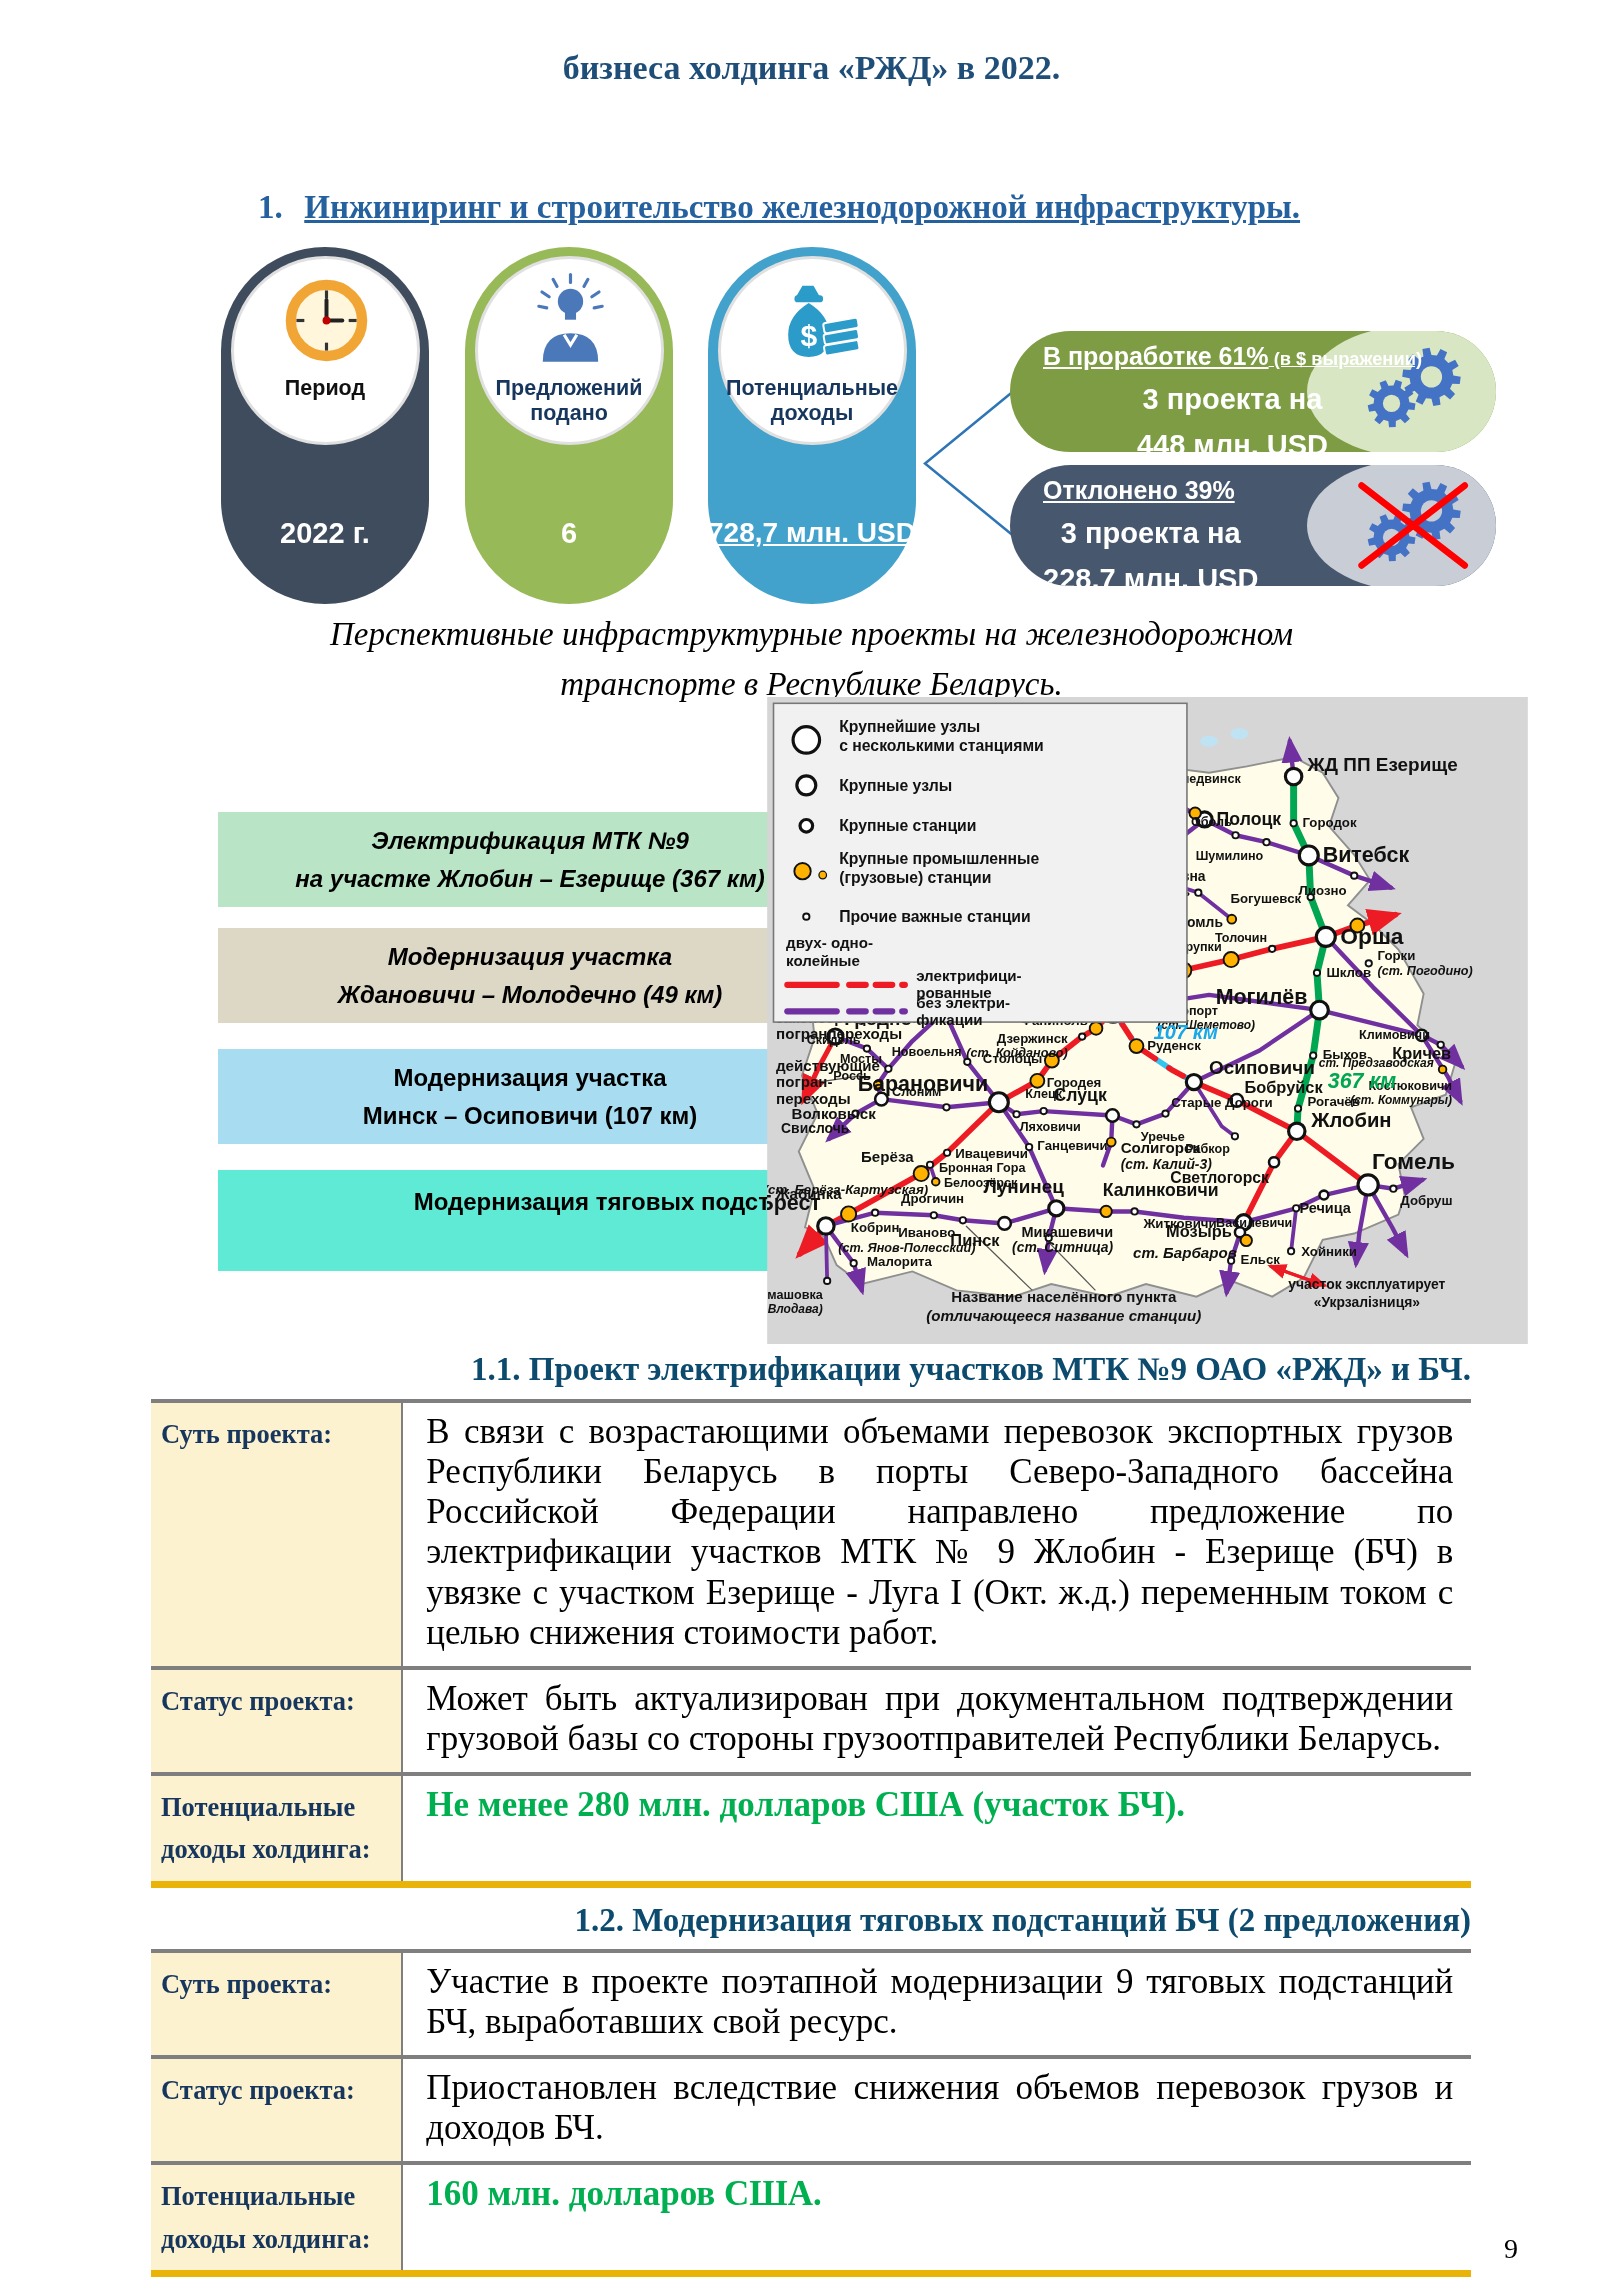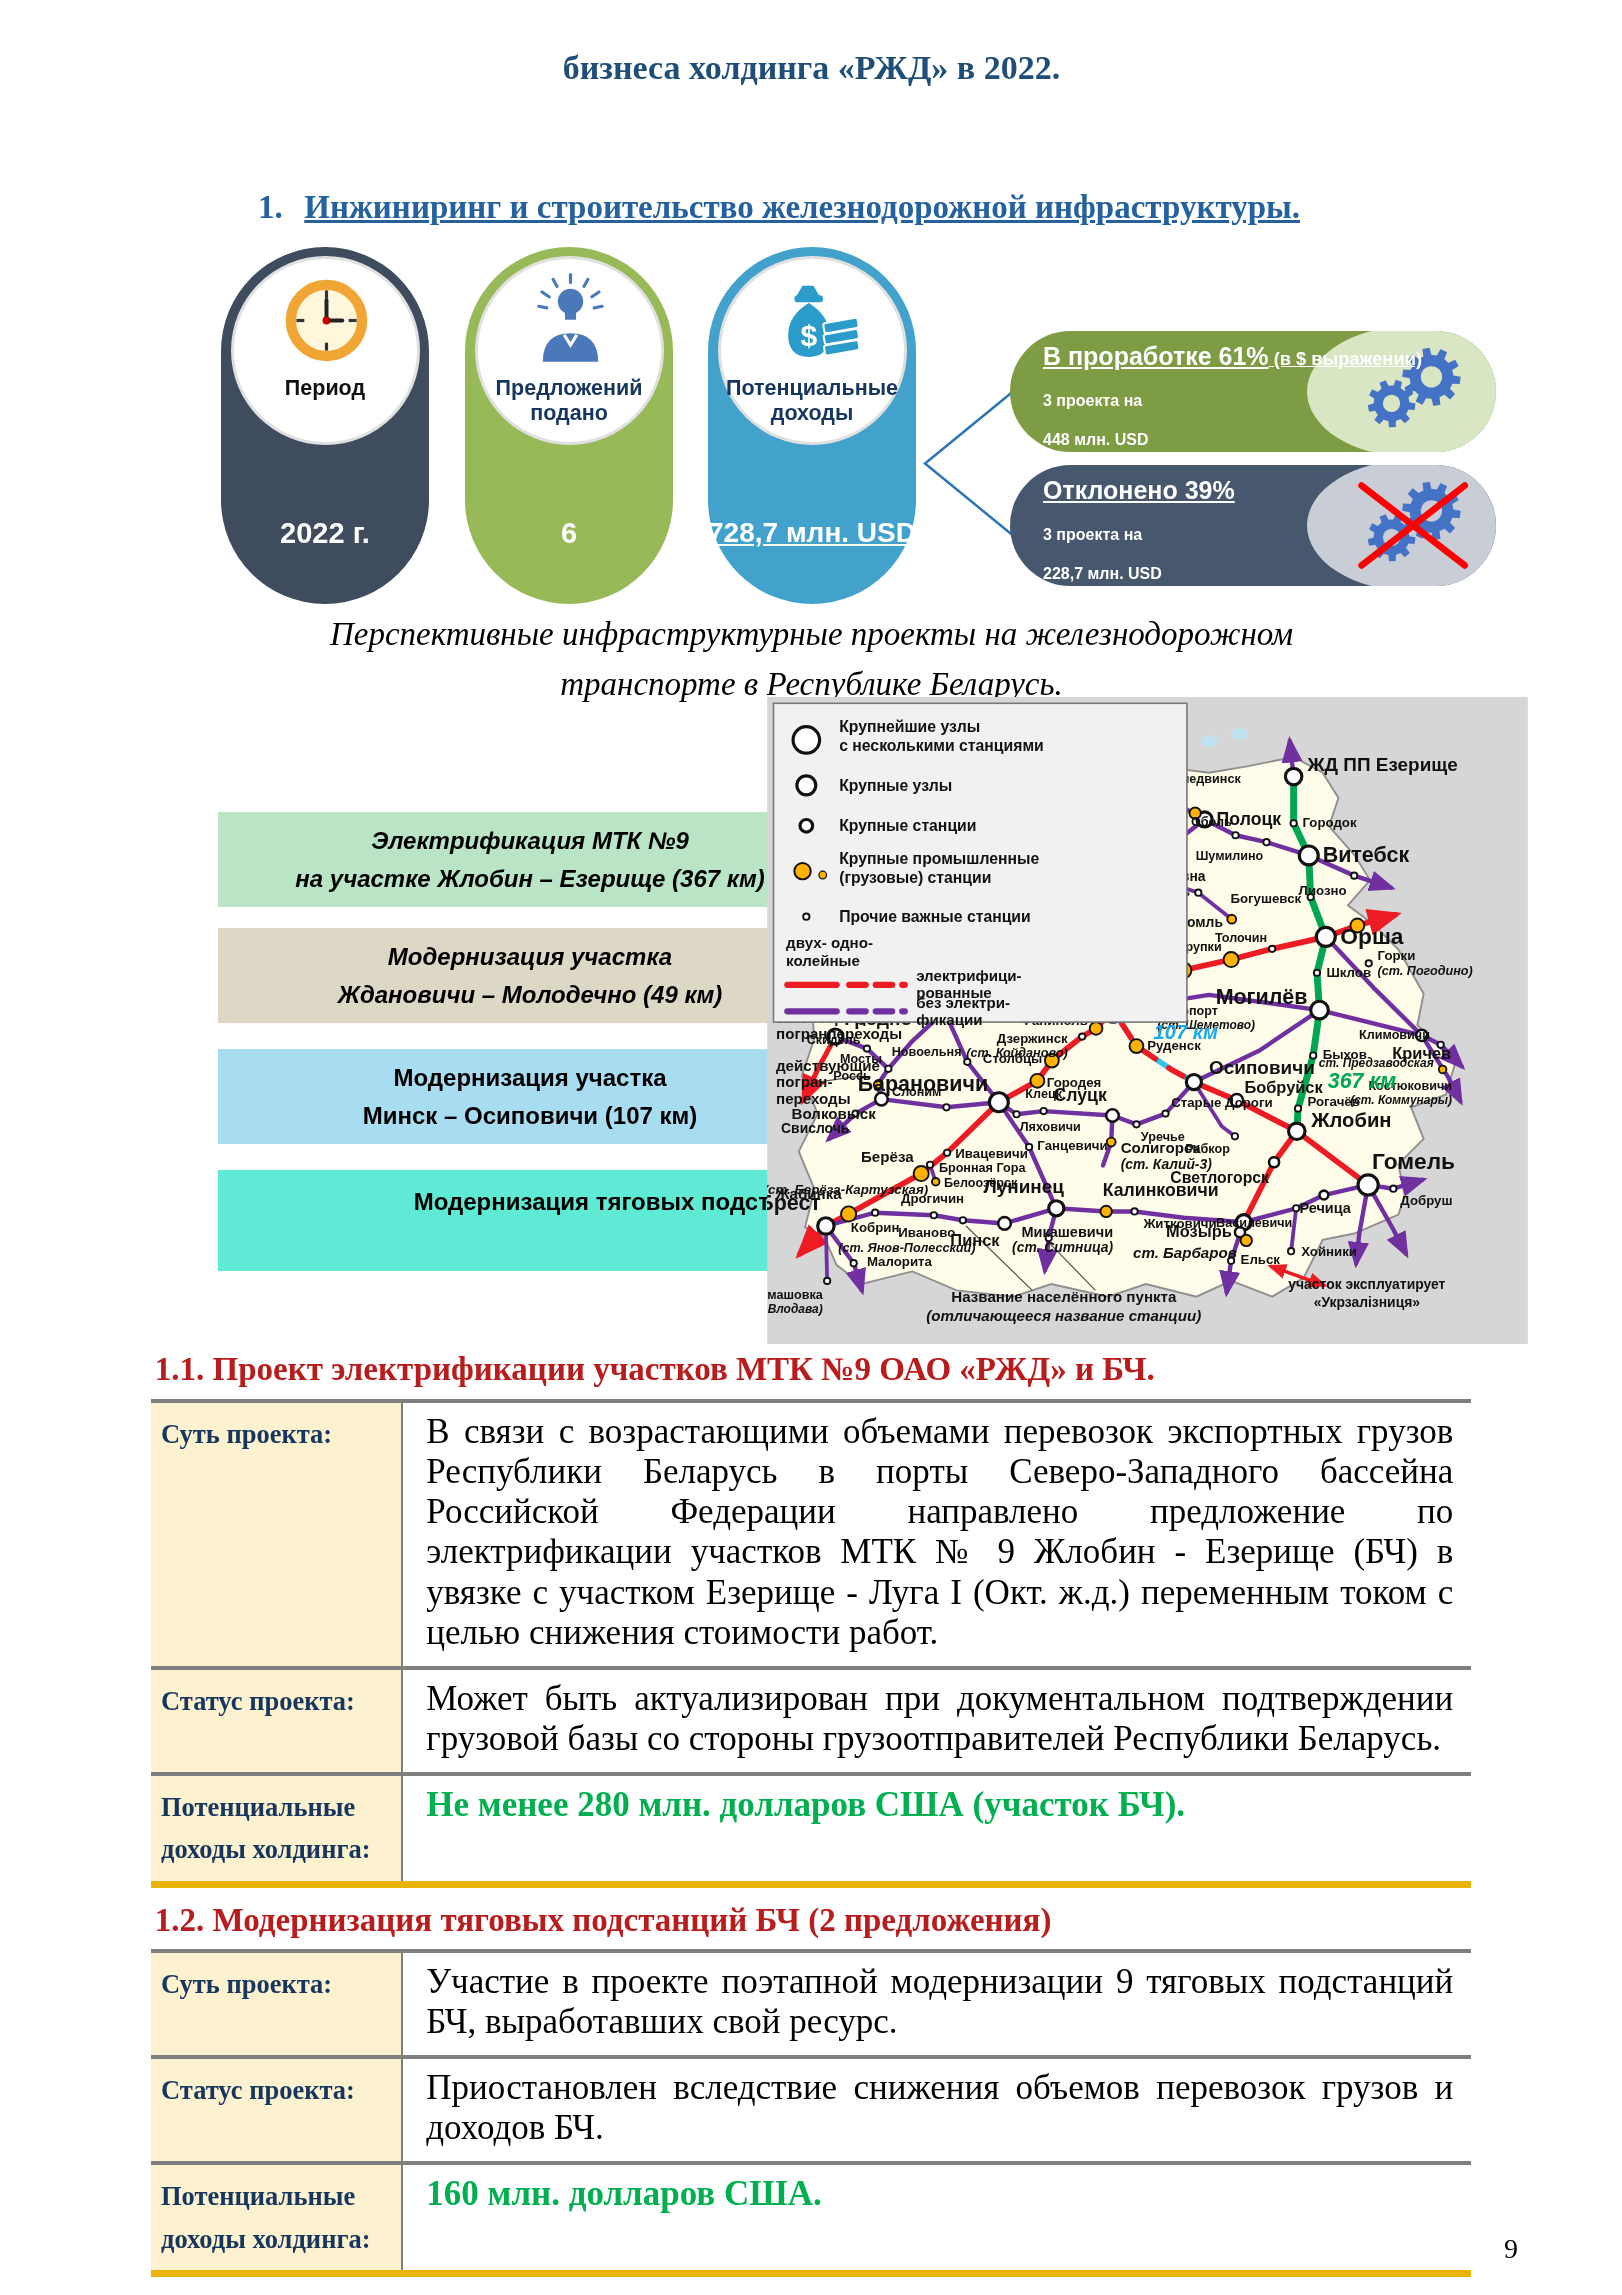--- a/index.html
+++ b/index.html
@@ -31,39 +31,39 @@
   
   .callout{position:absolute;left:1010px;width:486px;height:121px;border-radius:61px;overflow:hidden;}
   #co1{top:331px;} #co2{top:465px;}
   .co-cap{position:absolute;right:-19px;top:-5px;width:208px;height:131px;border-radius:50%;}
   .co-cap svg{position:absolute;left:38px;top:17.7px;width:133px;height:95px;}
   .co-text{position:absolute;left:33px;top:10px;z-index:2;color:#fff;
            font-family:"Liberation Sans",sans-serif;font-weight:bold;line-height:1.25;}
   .co-title{font-size:25px;}
   .co-title .main{text-decoration:underline;}
   .co-suffix{font-size:18.3px;text-decoration:underline;}
-  .co-line{font-size:16px;margin-top:19px;}
+  .co-line{font-size:29px;margin-top:9px;text-align:center;}
 
   
   .subtitle{position:absolute;top:610px;left:0;width:100%;text-align:center;
             font-style:italic;font-size:33px;line-height:1.5;color:#000;}
 
   
   .pbox{position:absolute;left:218px;width:624px;text-align:center;
         font-family:"Liberation Sans",sans-serif;font-weight:bold;font-size:24px;line-height:1.55;
         display:flex;flex-direction:column;justify-content:center;}
   #pbox1{top:812px;height:95px;font-style:italic;}
   #pbox2{top:928px;height:95px;font-style:italic;}
   #pbox3{top:1049px;height:95px;}
   #pbox4{top:1170px;height:101px;}
   #map-svg{position:absolute;left:767px;top:697px;width:761px;height:647px;}
 
   
   .bottom{position:absolute;left:151px;top:1351px;width:1320px;}
-  .tbl-heading{font-size:33px;font-weight:bold;color:#b91c1c;margin:0 0 10px 3.8px;line-height:1.15;}
+  .tbl-heading{font-size:33px;font-weight:bold;color:#0c4a6e;margin:0 0 10px 3.8px;line-height:1.15;text-align:right;}
   #h12{margin-top:14px;}
   table.proj{border-collapse:collapse;width:100%;border-top:4.4px solid #7f7f7f;border-bottom:7px solid #eab308;}
   table.proj tr{border-top:4.4px solid #7f7f7f;}
   td{vertical-align:top;}
   td.lbl{width:234px;background:#FDF2D0;color:#17365D;font-weight:bold;font-size:26.5px;
          line-height:1.6;padding:10px 6.3px 10px 10px;border-right:2.5px solid #7f7f7f;}
   td.txt{padding:8.8px 17.7px 12.6px 23px;font-size:35px;line-height:1.15;text-align:justify;color:#000;}
   td.txt.green{color:#00B050;font-weight:bold;text-align:left;}
   .page-num{position:absolute;right:105px;top:2233px;font-size:28px;color:#000;}
 </style>

